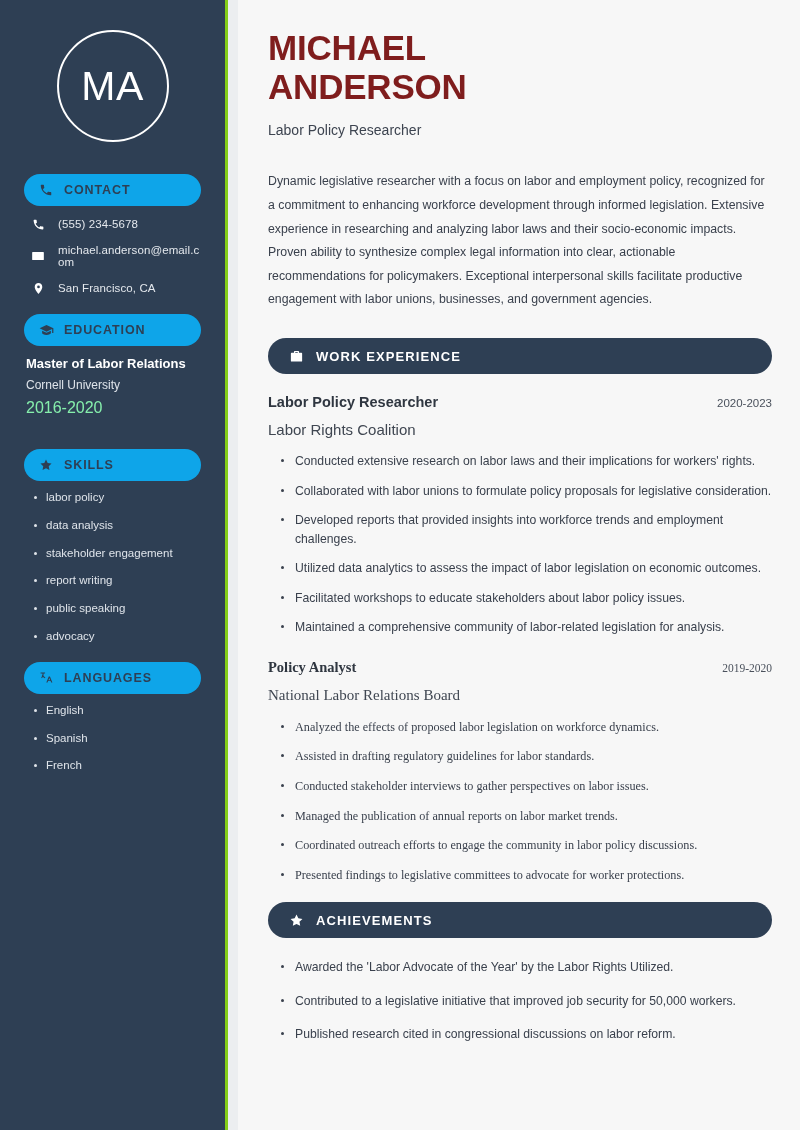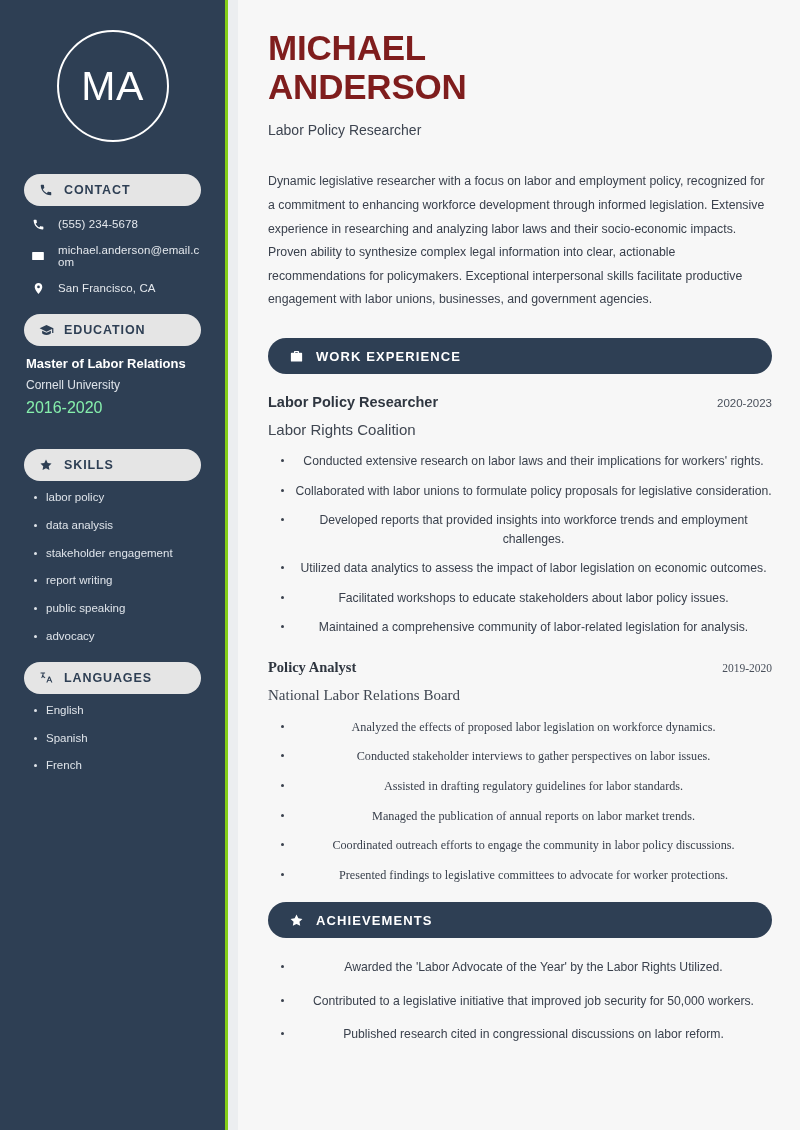--- a/index.html
+++ b/index.html
@@ -57,21 +57,21 @@
   }
   .monogram span {
     color: #ffffff;
     font-size: 41px;
     font-weight: 400;
     letter-spacing: 0.5px;
     line-height: 1;
   }
 
   .pill {
-    background: #e5e5e5;
+    background: #0ea5e9;
     border-radius: 999px;
     height: 32px;
     display: flex;
     align-items: center;
     padding: 0 14px;
     margin-top: 18px;
     margin-bottom: 10px;
     box-sizing: border-box;
   }
   .pill .pill-icon {
@@ -232,21 +232,20 @@
   .job-org {
     font-size: 15px;
     color: #3f4651;
     margin-top: 11px;
   }
 
   .bullets {
     list-style: none;
     margin: 14px 0 0 0;
     padding: 0 0 0 12px;
-    text-align: center;
   }
   .bullets li {
     position: relative;
     font-size: 12.2px;
     line-height: 1.52;
     color: #3a414d;
     padding-left: 15px;
     margin-bottom: 11px;
   }
   .bullets li::before {
@@ -404,22 +403,22 @@
     </div>
 
     <div class="job">
       <div class="job-head">
         <span class="job-role">Policy Analyst</span>
         <span class="job-dates">2019-2020</span>
       </div>
       <div class="job-org">National Labor Relations Board</div>
       <ul class="bullets">
         <li>Analyzed the effects of proposed labor legislation on workforce dynamics.</li>
+        <li>Assisted in drafting regulatory guidelines for labor standards.</li>
         <li>Conducted stakeholder interviews to gather perspectives on labor issues.</li>
-        <li>Assisted in drafting regulatory guidelines for labor standards.</li>
         <li>Managed the publication of annual reports on labor market trends.</li>
         <li>Coordinated outreach efforts to engage the community in labor policy discussions.</li>
         <li>Presented findings to legislative committees to advocate for worker protections.</li>
       </ul>
     </div>
 
     <div class="section-bar" style="margin-top:18px;">
       <span class="sb-icon">
         <svg width="15" height="15" viewBox="0 0 24 24" fill="#ffffff">
           <path d="M12 2.5l2.9 6 6.6.9-4.8 4.6 1.2 6.5L12 17.4 6.1 20.5l1.2-6.5-4.8-4.6 6.6-.9 2.9-6z"></path>

